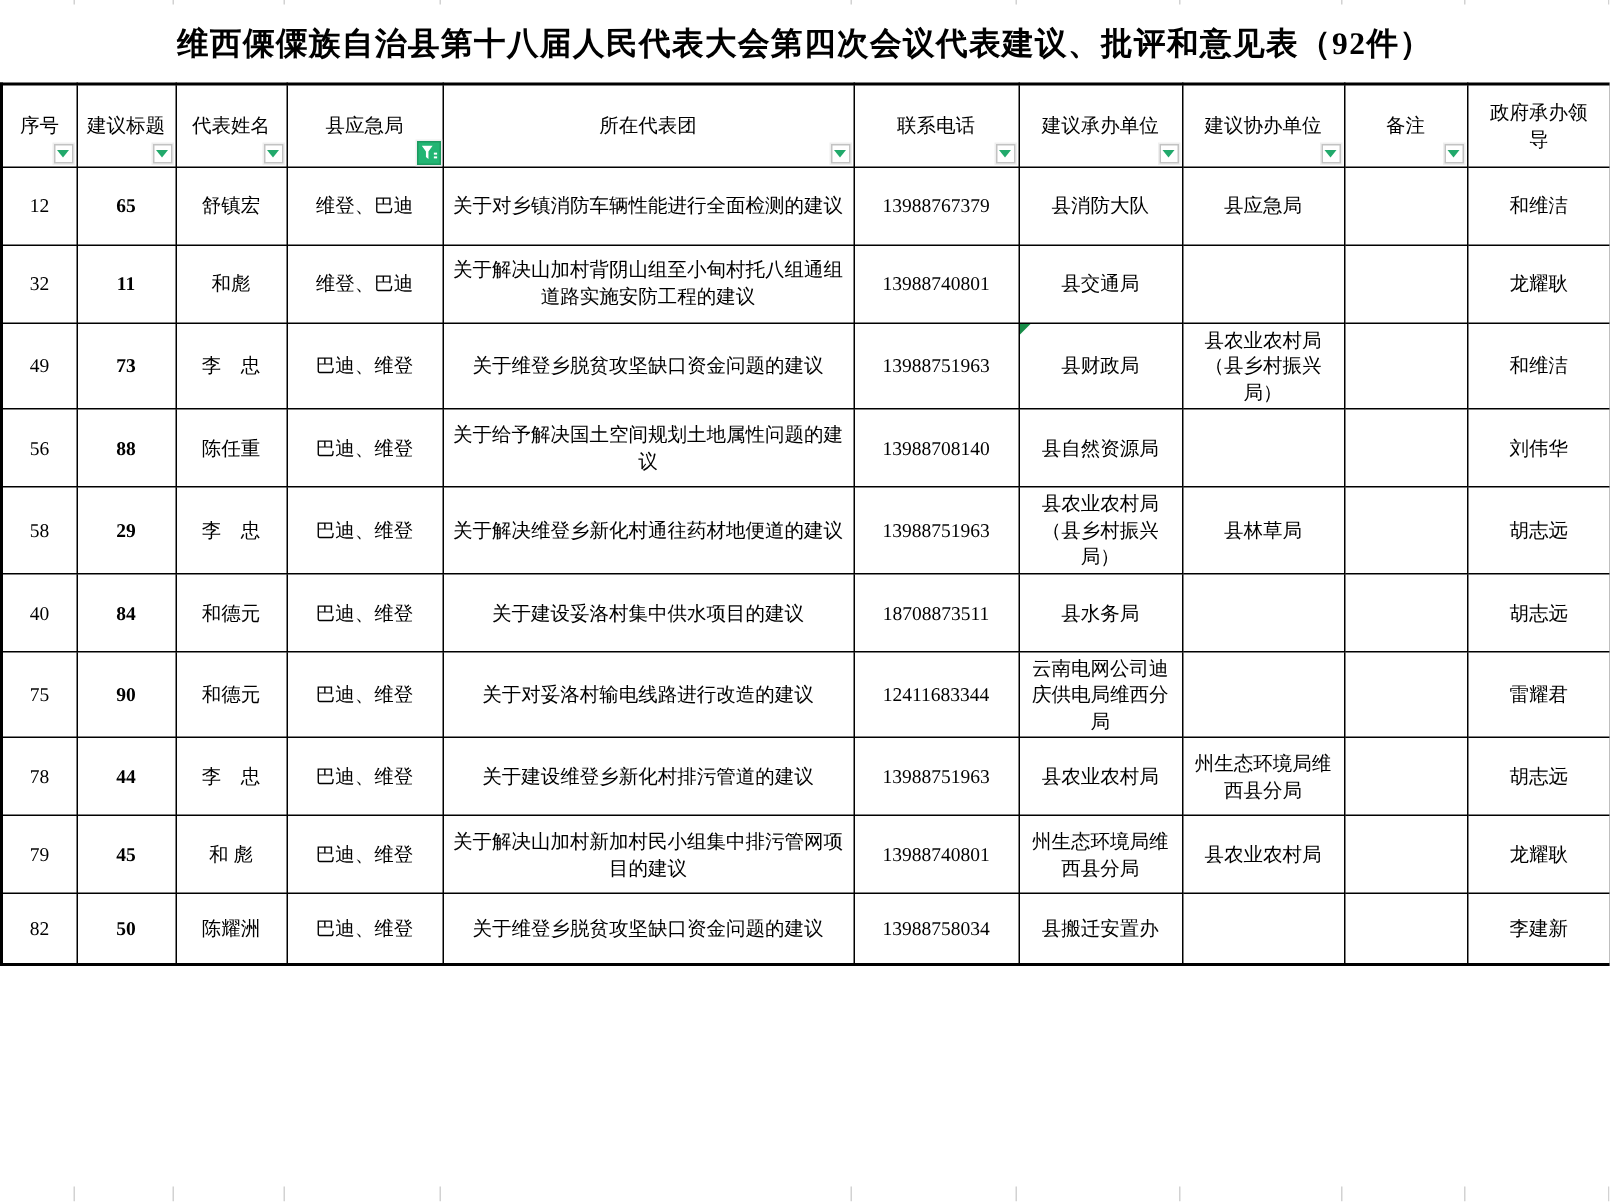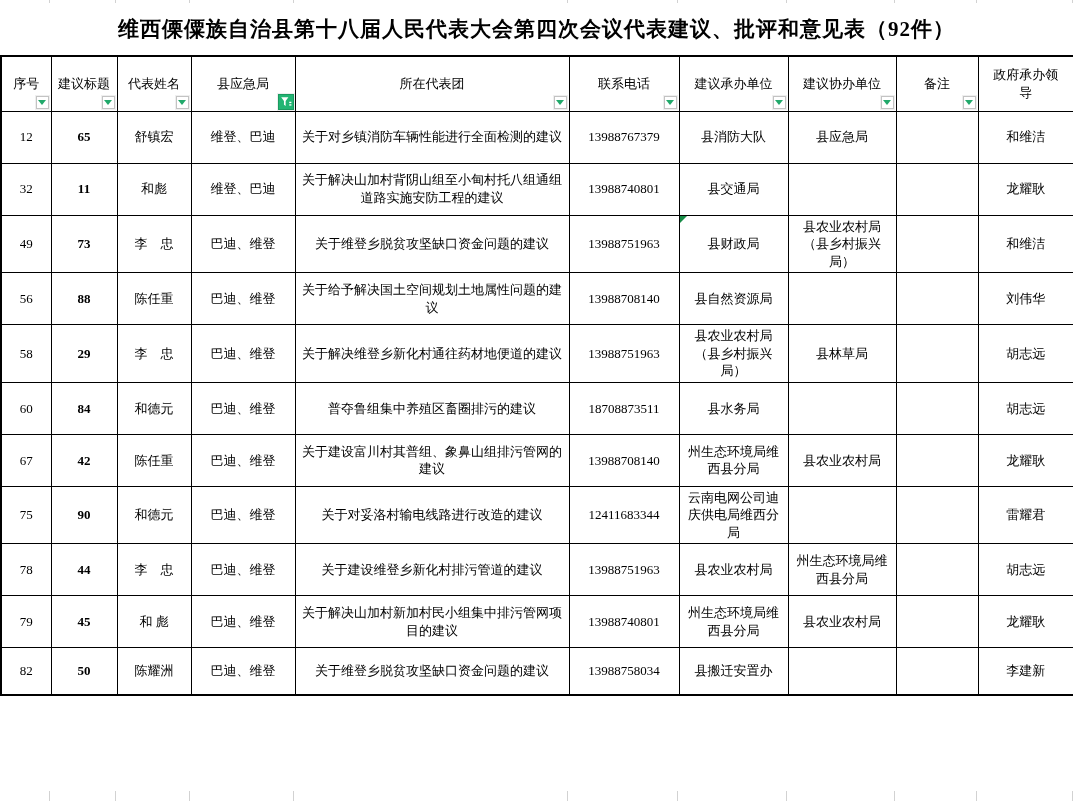--- a/index.html
+++ b/index.html
@@ -167,42 +167,30 @@
           <td>李　忠</td>
           <td>巴迪、维登</td>
           <td>关于解决维登乡新化村通往药材地便道的建议</td>
           <td>13988751963</td>
           <td>县农业农村局（县乡村振兴局）</td>
           <td>县林草局</td>
           <td></td>
           <td>胡志远</td>
         </tr>
         <tr>
-          <td>60</td>
+          <td>40</td>
           <td class="bold">84</td>
           <td>和德元</td>
           <td>巴迪、维登</td>
-          <td>普夺鲁组集中养殖区畜圈排污的建议</td>
+          <td>关于建设妥洛村集中供水项目的建议</td>
           <td>18708873511</td>
           <td>县水务局</td>
           <td></td>
           <td></td>
           <td>胡志远</td>
-        </tr>
-        <tr>
-          <td>67</td>
-          <td class="bold">42</td>
-          <td>陈任重</td>
-          <td>巴迪、维登</td>
-          <td>关于建设富川村其普组、象鼻山组排污管网的建议</td>
-          <td>13988708140</td>
-          <td>州生态环境局维西县分局</td>
-          <td>县农业农村局</td>
-          <td></td>
-          <td>龙耀耿</td>
         </tr>
         <tr>
           <td>75</td>
           <td class="bold">90</td>
           <td>和德元</td>
           <td>巴迪、维登</td>
           <td>关于对妥洛村输电线路进行改造的建议</td>
           <td>12411683344</td>
           <td>云南电网公司迪庆供电局维西分局</td>
           <td></td>

